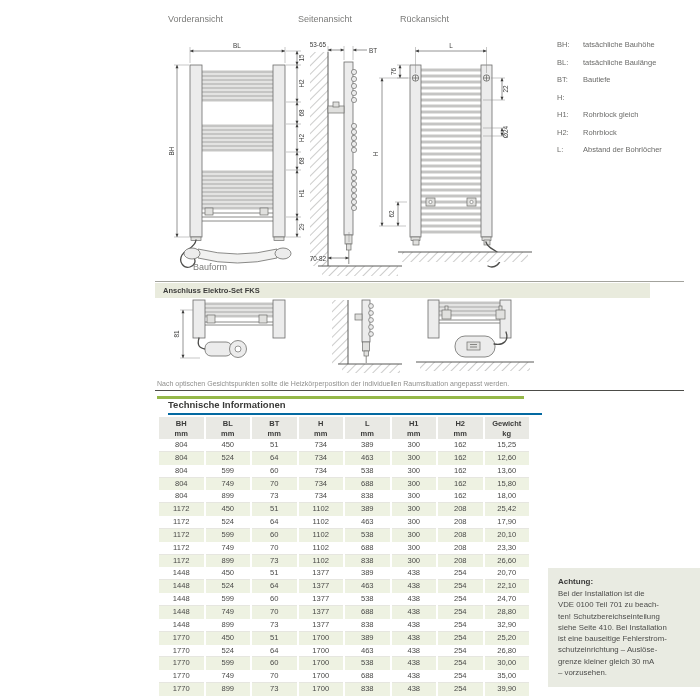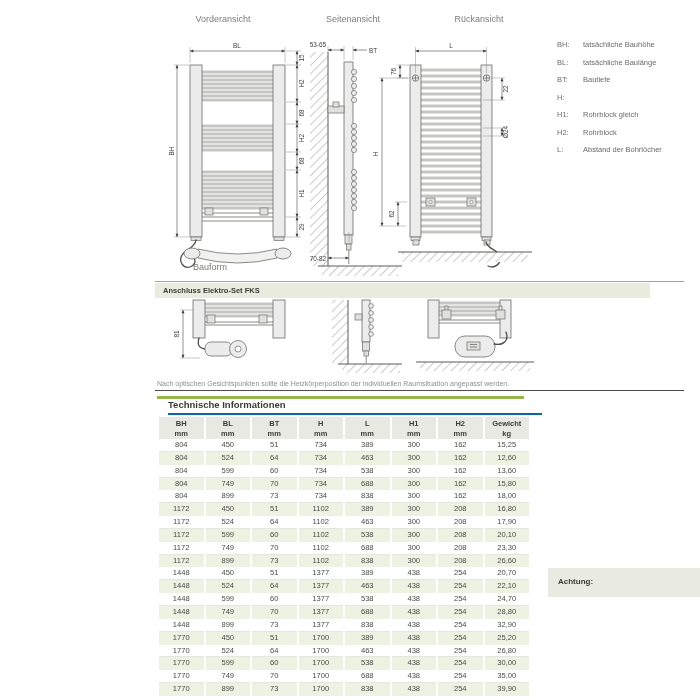--- a/index.html
+++ b/index.html
@@ -1,19 +1,19 @@
 <!DOCTYPE html>
 <html><head>
 <meta charset="utf-8">
 <style>
   html,body{margin:0;padding:0}
   body{width:700px;height:700px;background:#fff;position:relative;overflow:hidden;
        font-family:"Liberation Sans",sans-serif;color:#3b3b3a;-webkit-font-smoothing:antialiased}
   .abs{position:absolute}
-  .vtitle{font-size:9px;color:#7c7c7a;text-align:center;width:110px}
+  .vtitle{font-size:9px;color:#7c7c7a;text-align:left;width:110px}
   
   .legend{left:557px;top:40px;width:142px;font-size:7.5px;color:#6b6b69}
   .lg-row{display:flex;margin-bottom:7px;line-height:10.5px}
   .lg-key{width:26px;flex:0 0 26px}
   .lg-desc{white-space:pre-line}
   
   .rule{height:1px;background:#a3a39d}
   .rule-dark{height:1px;background:#4c4c48}
   .band{left:155px;top:283px;width:495px;height:15px;background:#e9ebdd;
         font-size:7.5px;font-weight:bold;line-height:15px;padding-left:8px;box-sizing:border-box;color:#3b3b3a}
@@ -43,21 +43,21 @@
   .tB{stroke:#fbfbfb;stroke-width:1.2;fill:none}
   .thin{stroke:#6d6d6b;stroke-width:0.8;fill:none}
   .cable{stroke:#4d4d4b;stroke-width:1.3;fill:none;stroke-linecap:round}
   .wl{stroke:#5a5a58;stroke-width:1;fill:none}
 </style>
 </head>
 <body>
 
 <div class="abs vtitle" style="left:168px;top:14px">Vorderansicht</div>
 <div class="abs vtitle" style="left:298px;top:14px">Seitenansicht</div>
-<div class="abs vtitle" style="left:424px;top:14px">Rückansicht</div>
+<div class="abs vtitle" style="left:400px;top:14px">Rückansicht</div>
 
 <svg class="abs" style="left:150px;top:30px" width="400" height="250" viewBox="0 0 400 250">
   <defs>
     <pattern id="h1" width="6" height="6" patternTransform="rotate(45)" patternUnits="userSpaceOnUse">
       <rect width="6" height="6" fill="#ffffff"></rect>
       <line x1="0" y1="0" x2="0" y2="6" stroke="#9a9a98" stroke-width="1"></line>
     </pattern>
     <marker id="m1" markerWidth="7" markerHeight="7" refX="6.5" refY="3.5" orient="auto-start-reverse">
       <path d="M0.5,0.8L6.5,3.5L0.5,6.2Z" fill="#3c3c3b"></path>
     </marker>
@@ -388,21 +388,21 @@
           <td>18,00</td>
         </tr>
         <tr>
           <td>1172</td>
           <td>450</td>
           <td>51</td>
           <td>1102</td>
           <td>389</td>
           <td>300</td>
           <td>208</td>
-          <td>16,80</td>
+          <td>25,42</td>
         </tr>
         <tr>
           <td>1172</td>
           <td>524</td>
           <td>64</td>
           <td>1102</td>
           <td>463</td>
           <td>300</td>
           <td>208</td>
           <td>17,90</td>
@@ -536,13 +536,21 @@
           <td>438</td>
           <td>254</td>
           <td>39,90</td>
         </tr>
       </tbody>
   </table>
 </div>
 
 <div class="abs warn">
   <div class="warn-title">Achtung:</div>
+  <div class="warn-body">Bei der Installation ist die
+VDE 0100 Teil 701 zu beach-
+ten! Schutzbereichseinteilung
+siehe Seite 410. Bei Installation
+ist eine bauseitige Fehlerstrom-
+schutzeinrichtung – Auslöse-
+grenze kleiner gleich 30 mA
+– vorzusehen.</div>
 </div>
 
 </body></html>

